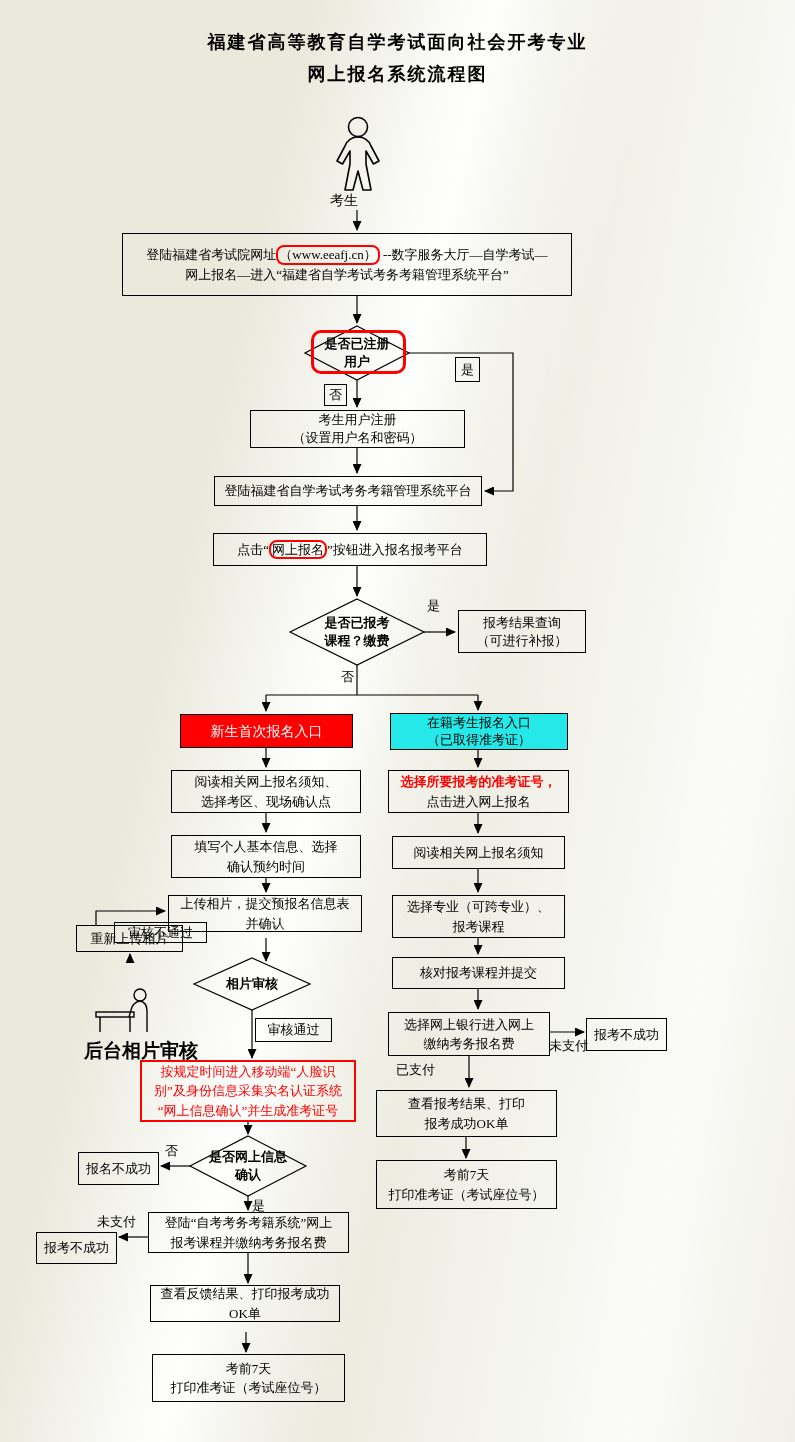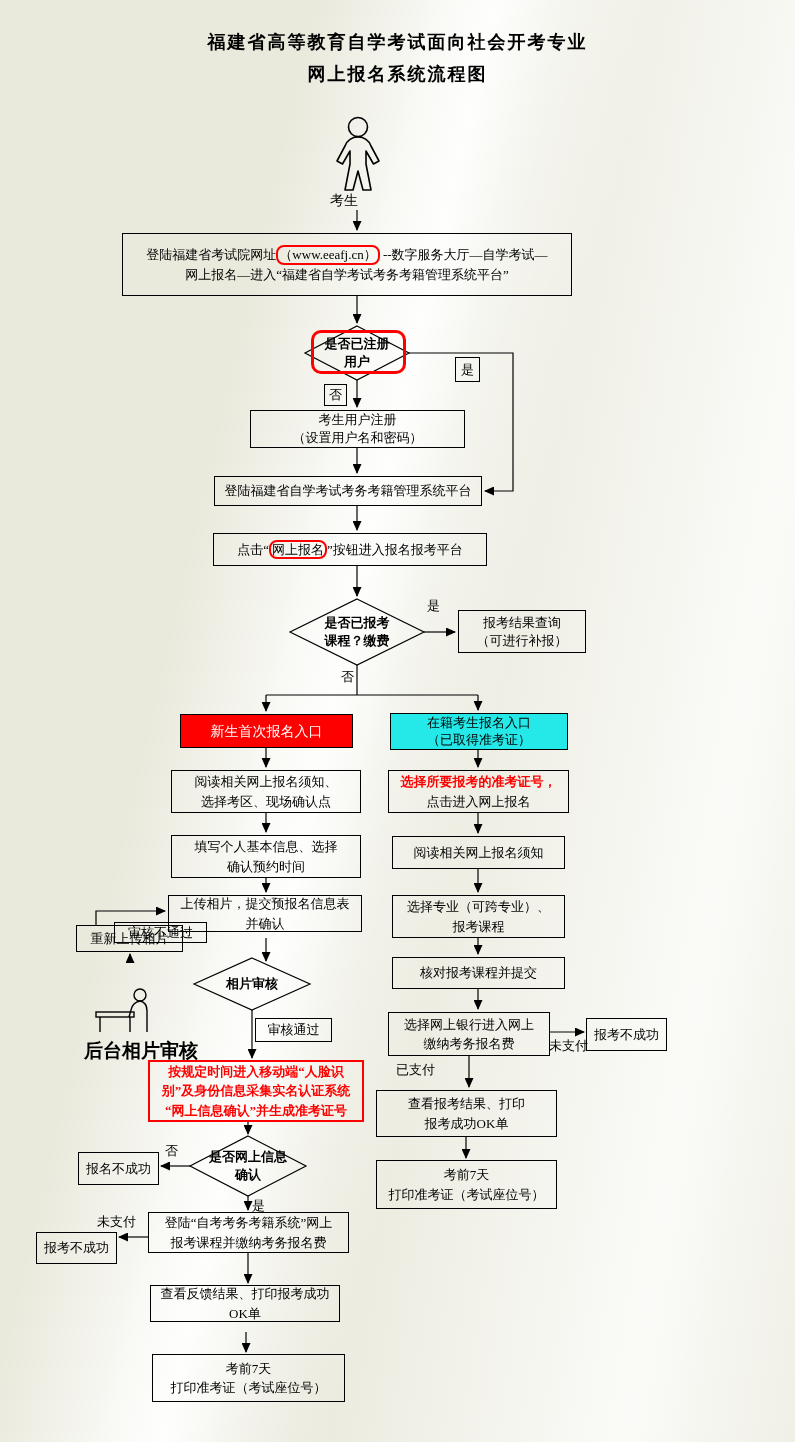--- a/index.html
+++ b/index.html
@@ -19,21 +19,21 @@
          justify-content:center; text-align:center; font-size:13px;
          line-height:1.5; color:#000; z-index:3; padding:0 2px; background:transparent; }
   .mini { position:absolute; border:1px solid #000; display:flex; justify-content:center;
           align-items:center; text-align:center; font-size:13px; color:#000; z-index:3; }
   .lbl { position:absolute; font-size:13px; color:#000; z-index:3; }
   .dtext { position:absolute; display:flex; flex-direction:column; justify-content:center;
            align-items:center; text-align:center; font-size:13px; font-weight:bold;
            line-height:1.35; color:#000; z-index:3; }
   .entry-red { background:var(--new-entry-bg,#f00); color:var(--new-entry-text,#fff); font-size:14px; }
   .entry-cyan { background:var(--old-entry-bg,#25e8e8); }
-  .red-box { border:2px solid var(--highlight,#f00); color:var(--highlight,#f00); font-weight:bold;margin-left:8px; }
+  .red-box { border:2px solid var(--highlight,#f00); color:var(--highlight,#f00); font-weight:normal; }
   .red-frame { position:absolute; border:3px solid var(--highlight,#f00); border-radius:10px;
                z-index:4; pointer-events:none; }
   .rhl { display:inline-block; border:2px solid var(--highlight,#f00); border-radius:8px;
          padding:0 1px; line-height:1.2; }
   .red-text { color:var(--highlight,#f00); font-weight:bold; }
   .bold { font-weight:bold; }
   .icon { position:absolute; z-index:3; }
 </style>
 </head>
 <body>

